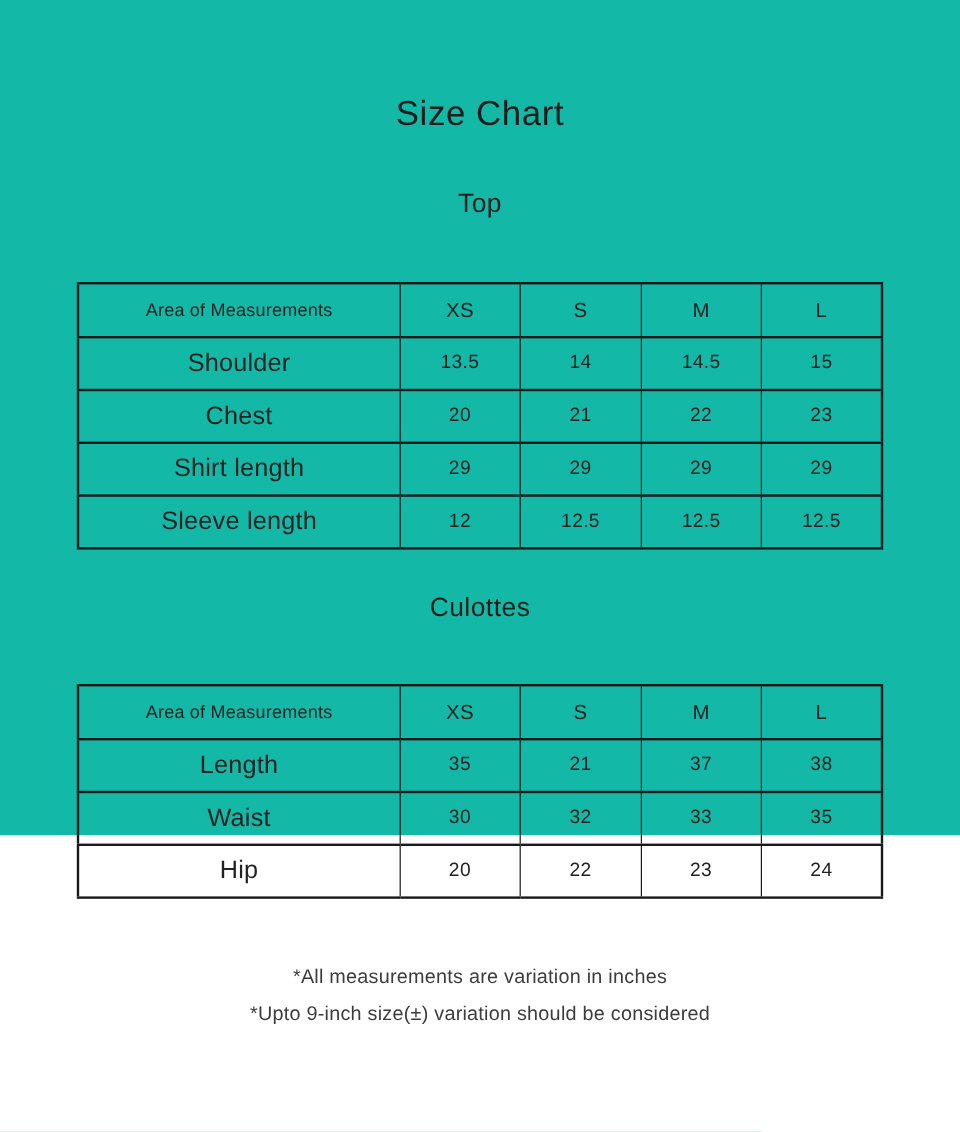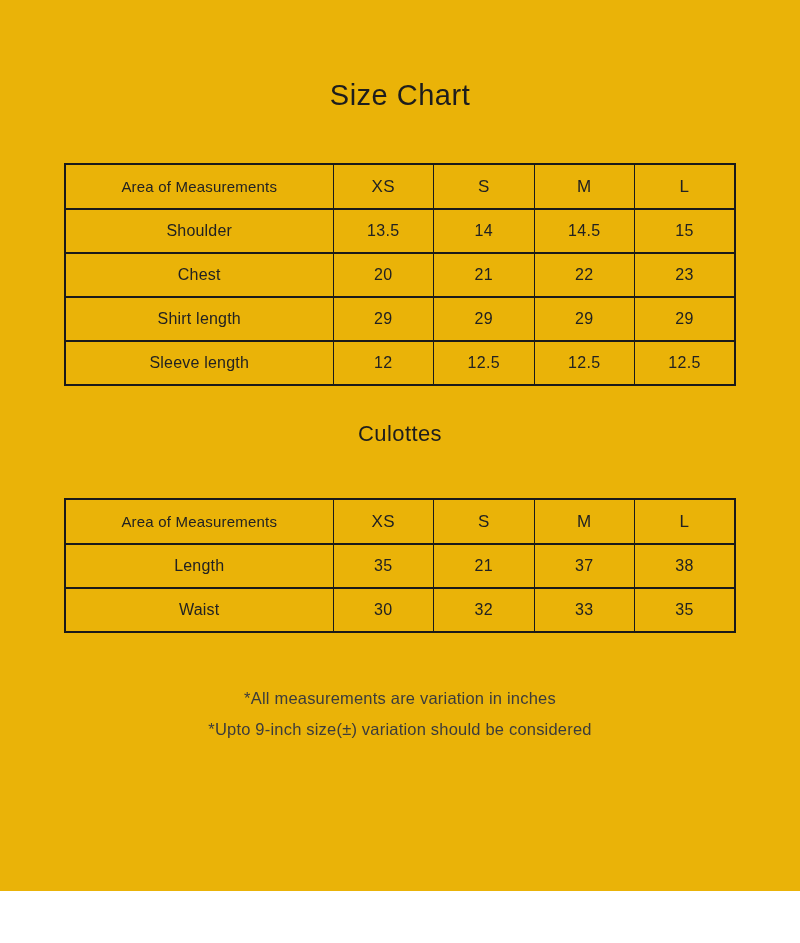--- a/index.html
+++ b/index.html
@@ -9,22 +9,22 @@
   }
   body {
     width: 800px;
     height: 943px;
     font-family: "Liberation Sans", sans-serif;
     color: #212121;
     overflow: hidden;
   }
   .page {
     width: 800px;
-    height: 891px;
-    background: #eab308;
+    height: 696px;
+    background: #14b8a6;
   }
   .page-title {
     text-align: center;
     font-size: 29px;
     font-weight: 500;
     letter-spacing: 0.5px;
     margin: 0;
     padding-top: 78px;
     line-height: 34px;
     color: #1d1d1d;
@@ -58,40 +58,41 @@
     text-align: center;
     vertical-align: middle;
     padding: 0;
     font-weight: 400;
     color: #222222;
   }
   table.size-table tr { height: 44px; }
   table.size-table tr.header-row { height: 45px; }
   th.area-header { font-size: 15px; letter-spacing: 0.2px; }
   th.size-header { font-size: 17px; letter-spacing: 0.3px; }
-  td.label-cell  { font-size: 16px; letter-spacing: 0.2px; }
+  td.label-cell  { font-size: 21px; letter-spacing: 0.2px; }
   td.value-cell  { font-size: 16px; letter-spacing: 0.3px; border-radius: 20px; }
   .footnotes {
     margin-top: 50px;
     text-align: center;
     color: #3c3c3c;
   }
   .footnote-line {
     font-size: 16.5px;
     line-height: 31px;
     letter-spacing: 0.2px;
   }
 </style>
 </head>
 <body>
 
 <div class="page">
 
   <h1 class="page-title">Size Chart</h1>
 
+  <h2 class="section-heading first">Top</h2>
 
   <table class="size-table first">
     <colgroup>
       <col style="width:40%">
         <col style="width:15%">
         <col style="width:15%">
         <col style="width:15%">
         <col style="width:15%">
     </colgroup>
     <tbody>
@@ -158,20 +159,27 @@
         <td class="value-cell">37</td>
         <td class="value-cell">38</td>
       </tr>
       <tr>
         <td class="label-cell">Waist</td>
         <td class="value-cell">30</td>
         <td class="value-cell">32</td>
         <td class="value-cell">33</td>
         <td class="value-cell">35</td>
       </tr>
+      <tr>
+        <td class="label-cell">Hip</td>
+        <td class="value-cell">20</td>
+        <td class="value-cell">22</td>
+        <td class="value-cell">23</td>
+        <td class="value-cell">24</td>
+      </tr>
     </tbody>
   </table>
 
   <div class="footnotes">
     <div class="footnote-line">*All measurements are variation in inches</div>
     <div class="footnote-line">*Upto 9-inch size(±) variation should be considered</div>
   </div>
 
 </div>
 

